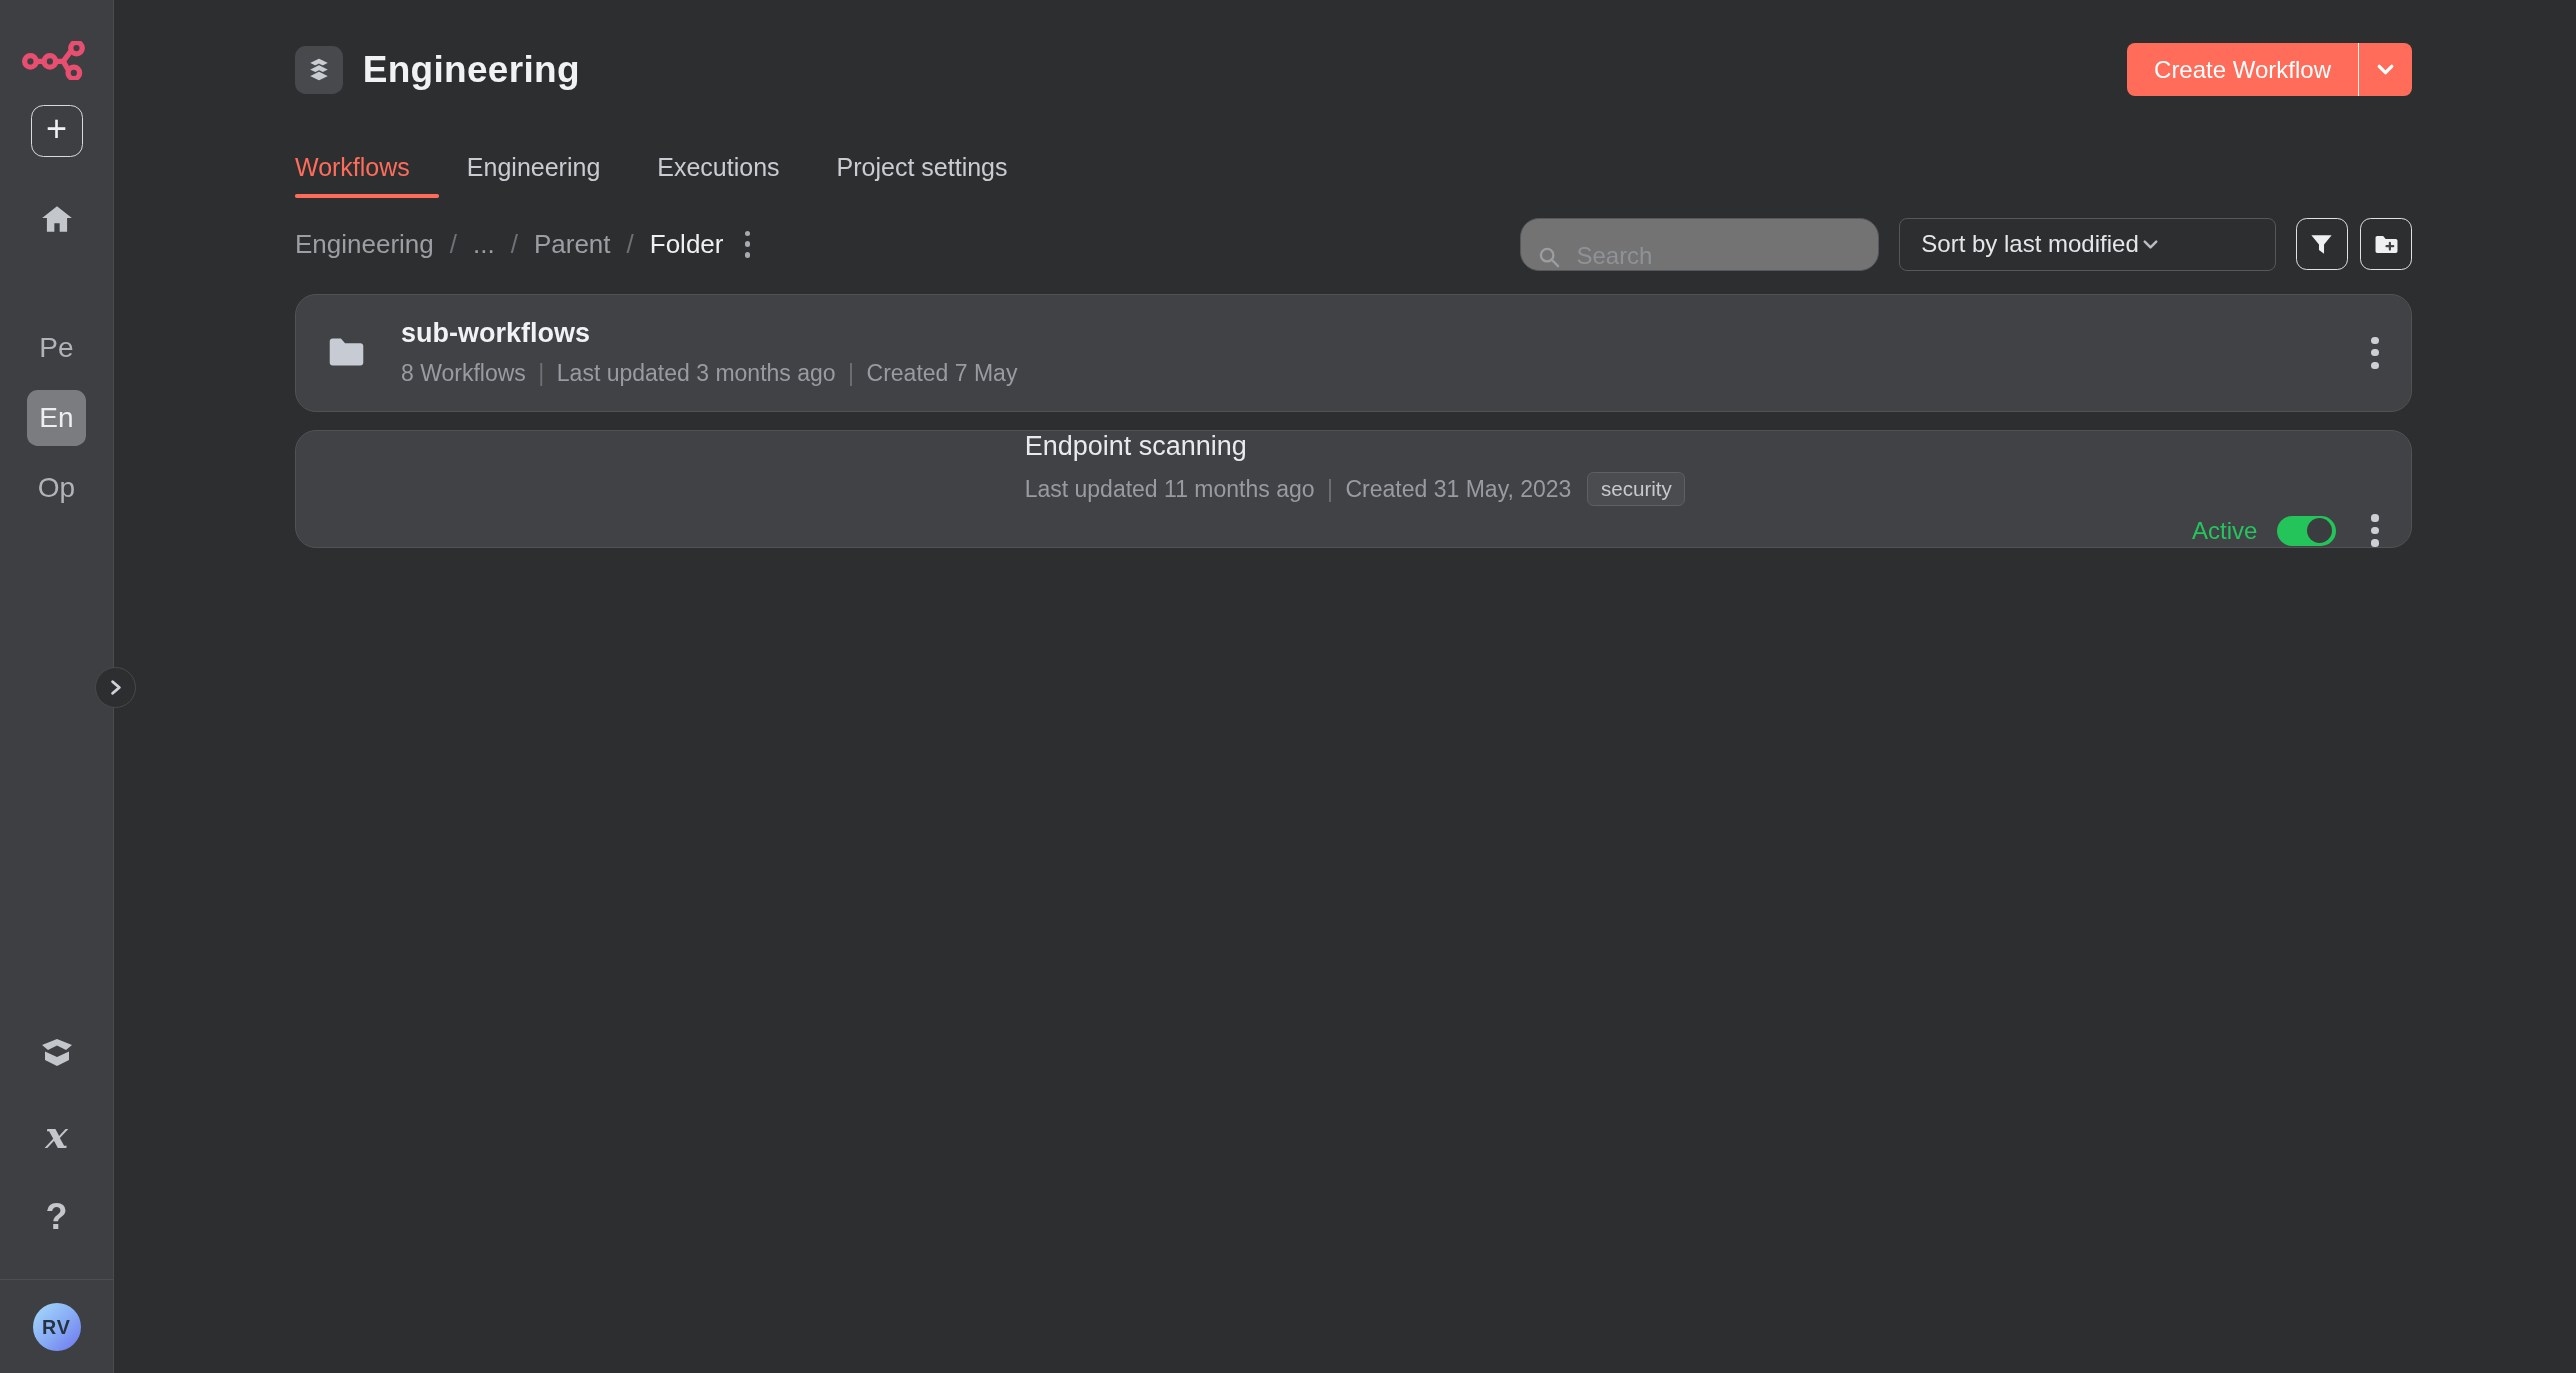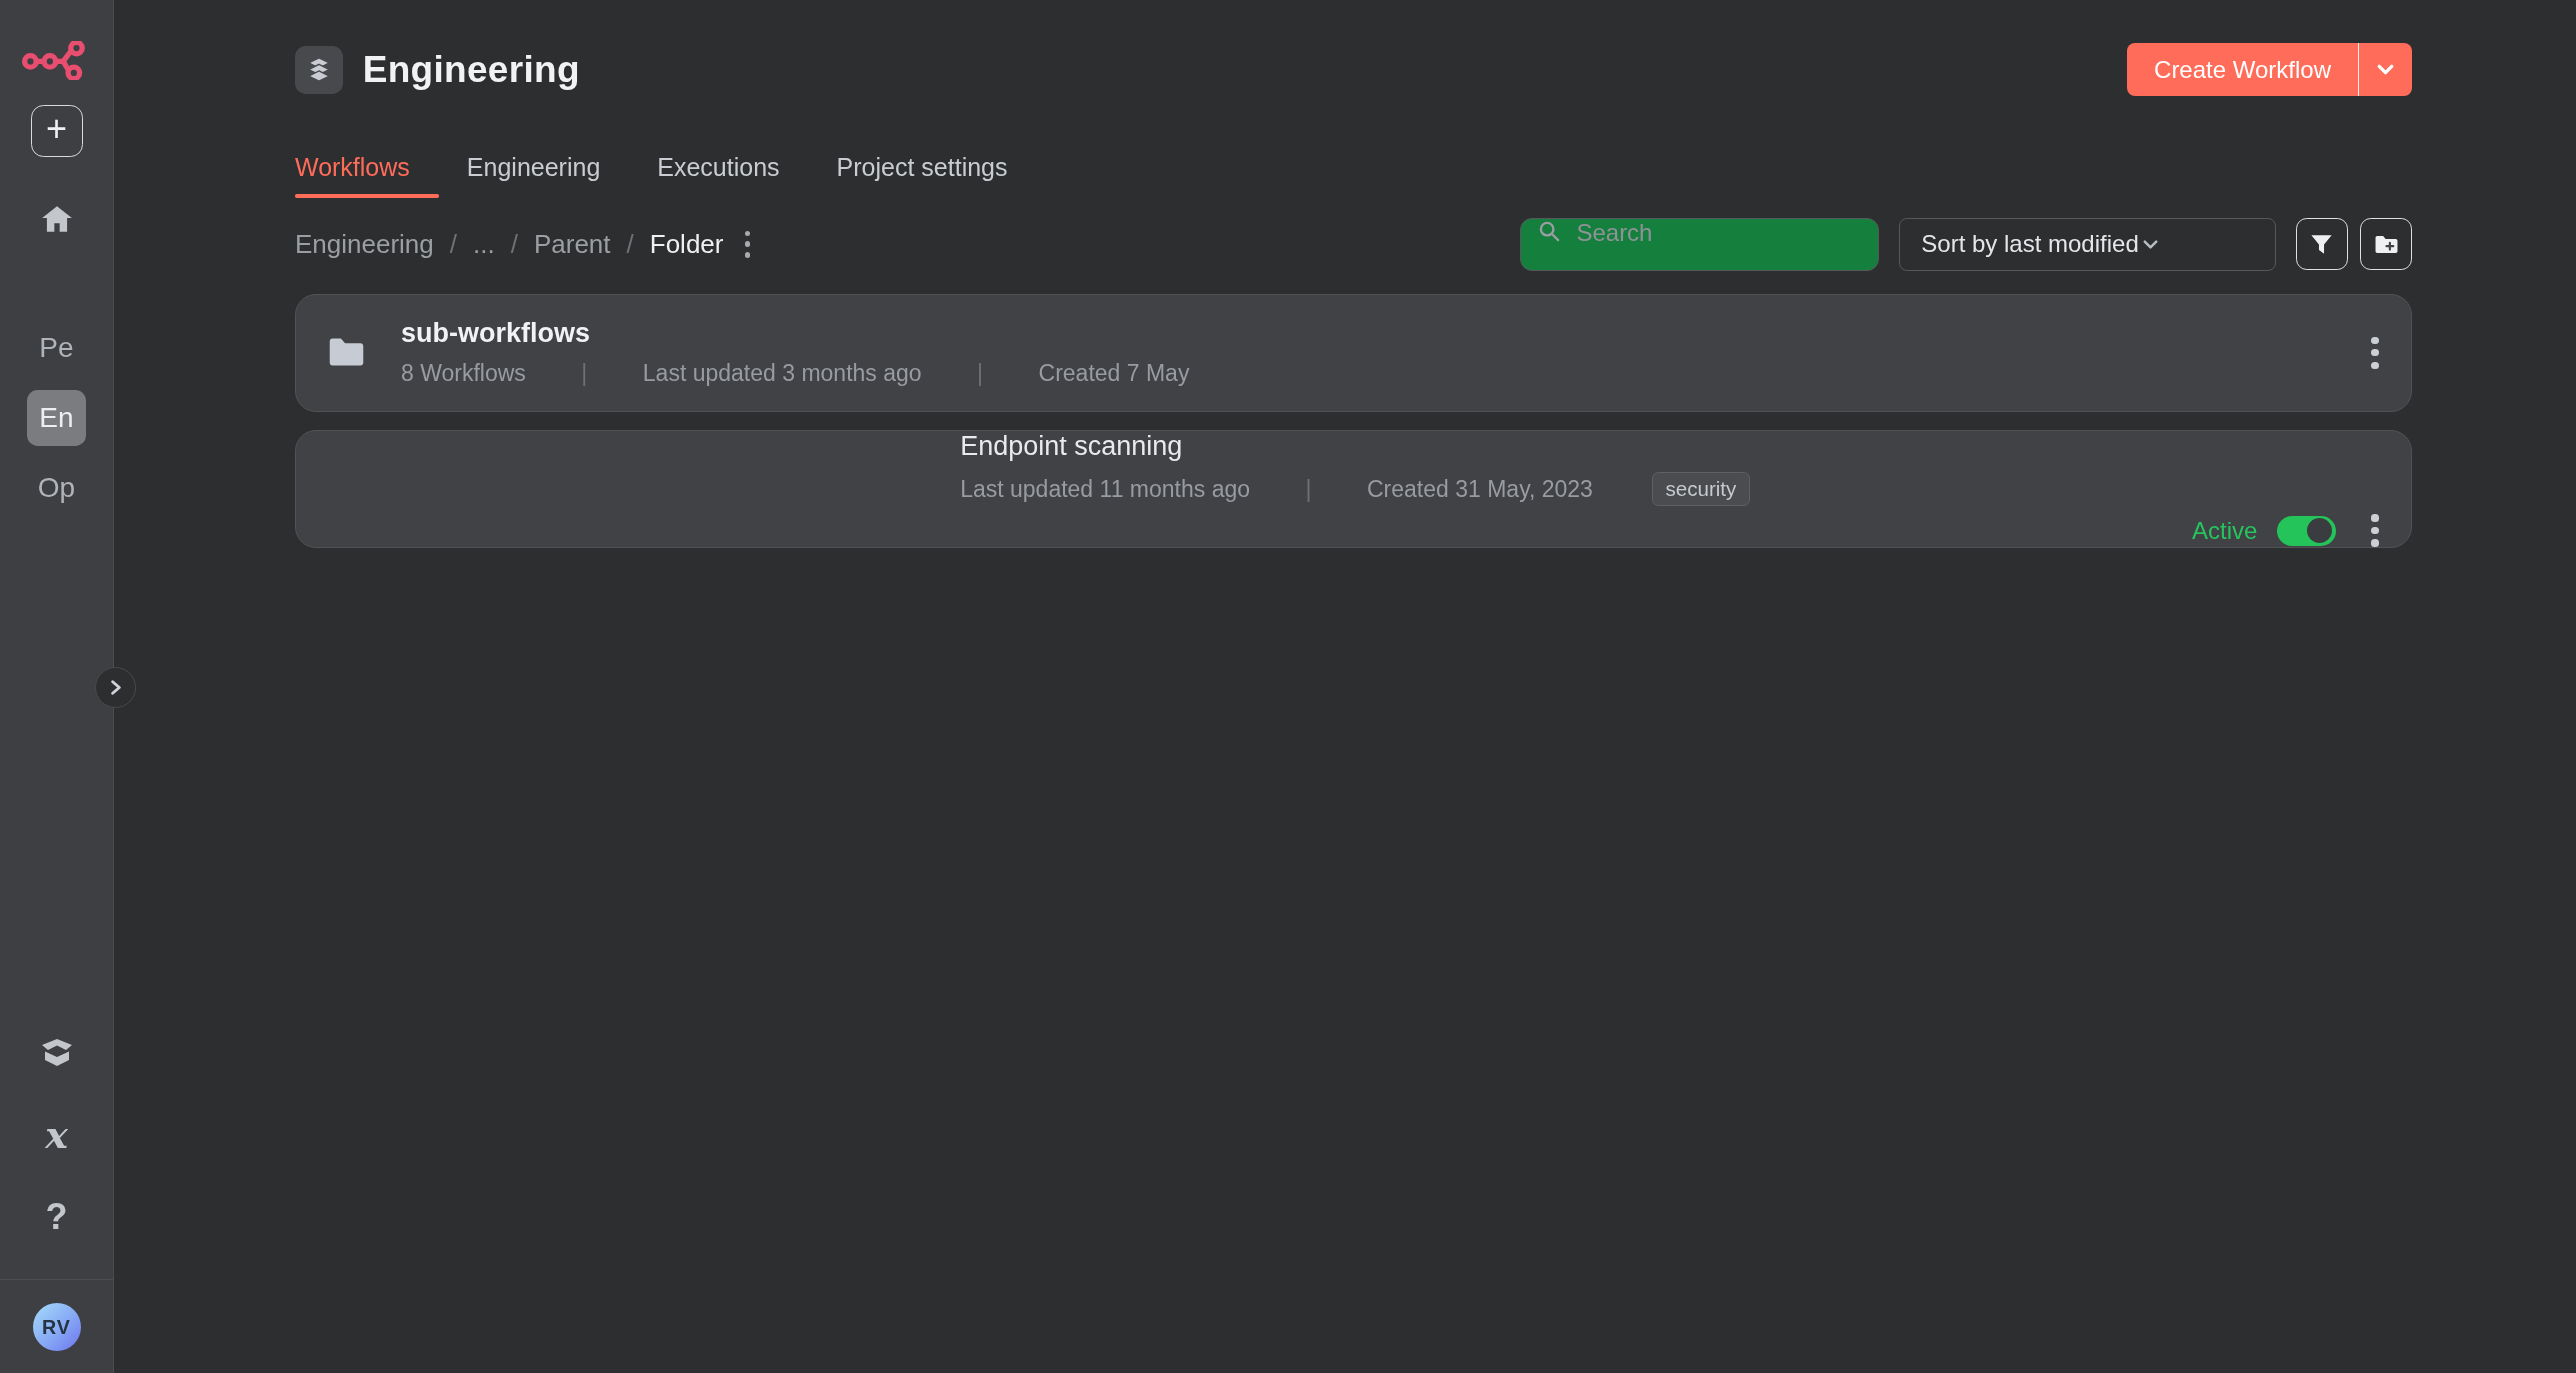--- a/index.html
+++ b/index.html
@@ -100,22 +100,22 @@
   .toolbar { margin-top:19.7px; display:flex; align-items:center; justify-content:space-between; }
   .breadcrumb { display:flex; align-items:center; font-size:26px; color:#9b9ea3; }
   .crumb { cursor:pointer; }
   .crumb-sep { margin:0 16px; color:#6e7176; font-size:26px; }
   .crumb-current { color:#eef0f2; cursor:default; }
   .crumb-kebab { margin-left:18px; display:flex; flex-direction:column; align-items:center; cursor:pointer; padding:3.6px; }
   .crumb-kebab i { width:5.4px; height:5.4px; border-radius:50%; background:#a7aaaf; margin:2.7px 0; }
 
   .toolbar-right { display:flex; align-items:center; }
   .search-box {
-    width:359px; height:53px; border:0.9px solid #55585c; border-radius:12px;
-    display:flex; align-items:flex-start; padding:0 16px; background:#15803d;
+    width:359px; height:53px; border:0.9px solid #55585c; border-radius:19px;
+    display:flex; align-items:flex-end; padding:0 16px; background:#737373;
   }
   .search-box svg { flex-shrink:0; }
   .search-box input {
     background:transparent; border:none; outline:none; color:#dadce0;
     font-size:24px; font-family:inherit; margin-left:14.3px; width:100%;
   }
   .search-box input::placeholder { color:#8f9297; }
   .sort-select {
     margin-left:19.7px; width:377px; height:53px; border:0.9px solid #55585c; border-radius:8px;
     display:flex; align-items:center; justify-content:flex-start;
@@ -132,21 +132,21 @@
   .cards { margin-top:23px; display:flex; flex-direction:column; }
   .card {
     height:118px; background:#404245; border:0.9px solid #505254; border-radius:21px;
     display:flex; align-items:center; padding:0 27px 0 30px; cursor:pointer;
   }
   .card + .card { margin-top:18px;flex-direction:column; }
   .card-folder-icon { width:41px; height:41px; margin-right:34px; flex-shrink:0; }
   .card-text { display:flex; flex-direction:column; }
   .card-title { font-size:27px; font-weight:700; color:#f0f2f4; }
   .card-title.regular { font-weight:500; color:#e8eaec; }
-  .card-meta { margin-top:10.7px; font-size:23px; color:#989ba1; display:flex; align-items:center;gap:43px; }
+  .card-meta { margin-top:10.7px; font-size:23px; color:#989ba1; display:flex; align-items:center; }
   .meta-sep { margin:0 12.5px; color:#6d7075; }
   .tag {
     margin-left:16px; font-size:20.6px; color:#c6c9cd; background:#4a4c4f;
     border:0.9px solid #5d6064; border-radius:6.3px; padding:3.6px 12.5px; line-height:1.2;
   }
   .card-right { margin-left:auto; display:flex; align-items:center; }
   .status-label { font-size:24px; color:#26c45e; margin-right:19.7px; }
   .toggle {
     width:59px; height:30px; border-radius:15px; background:#24c45a;
     position:relative; cursor:pointer; flex-shrink:0;

